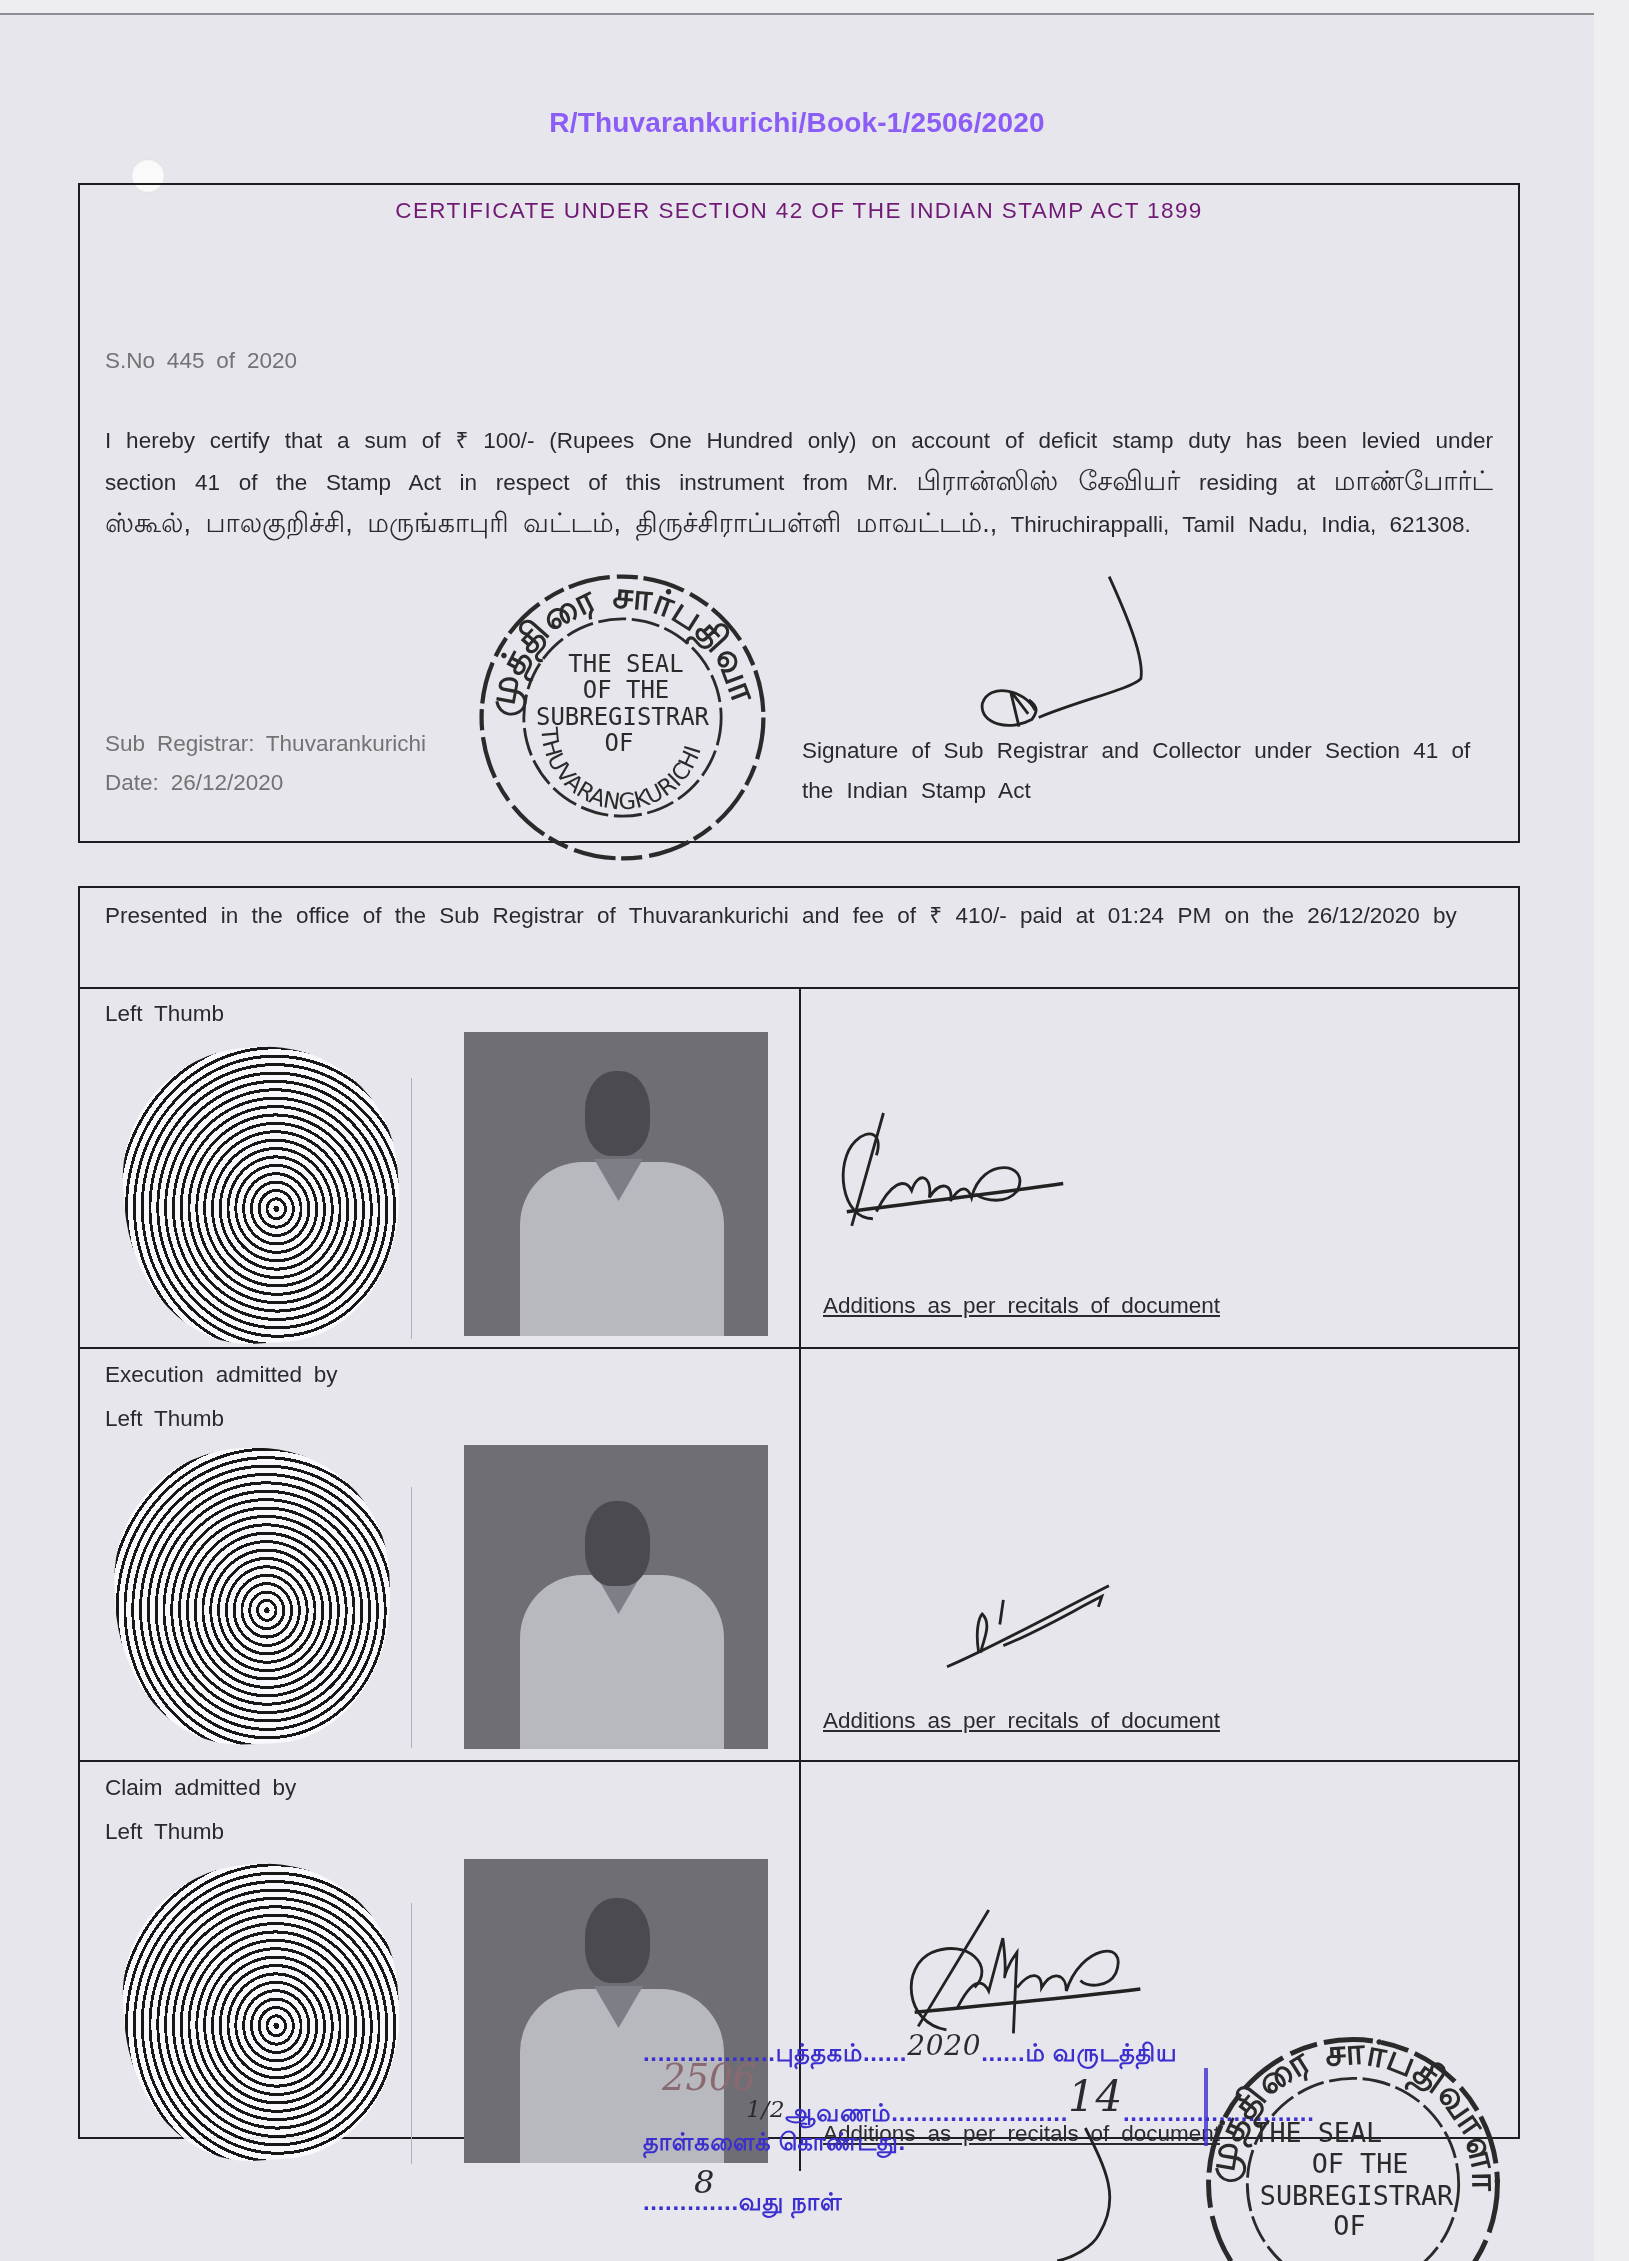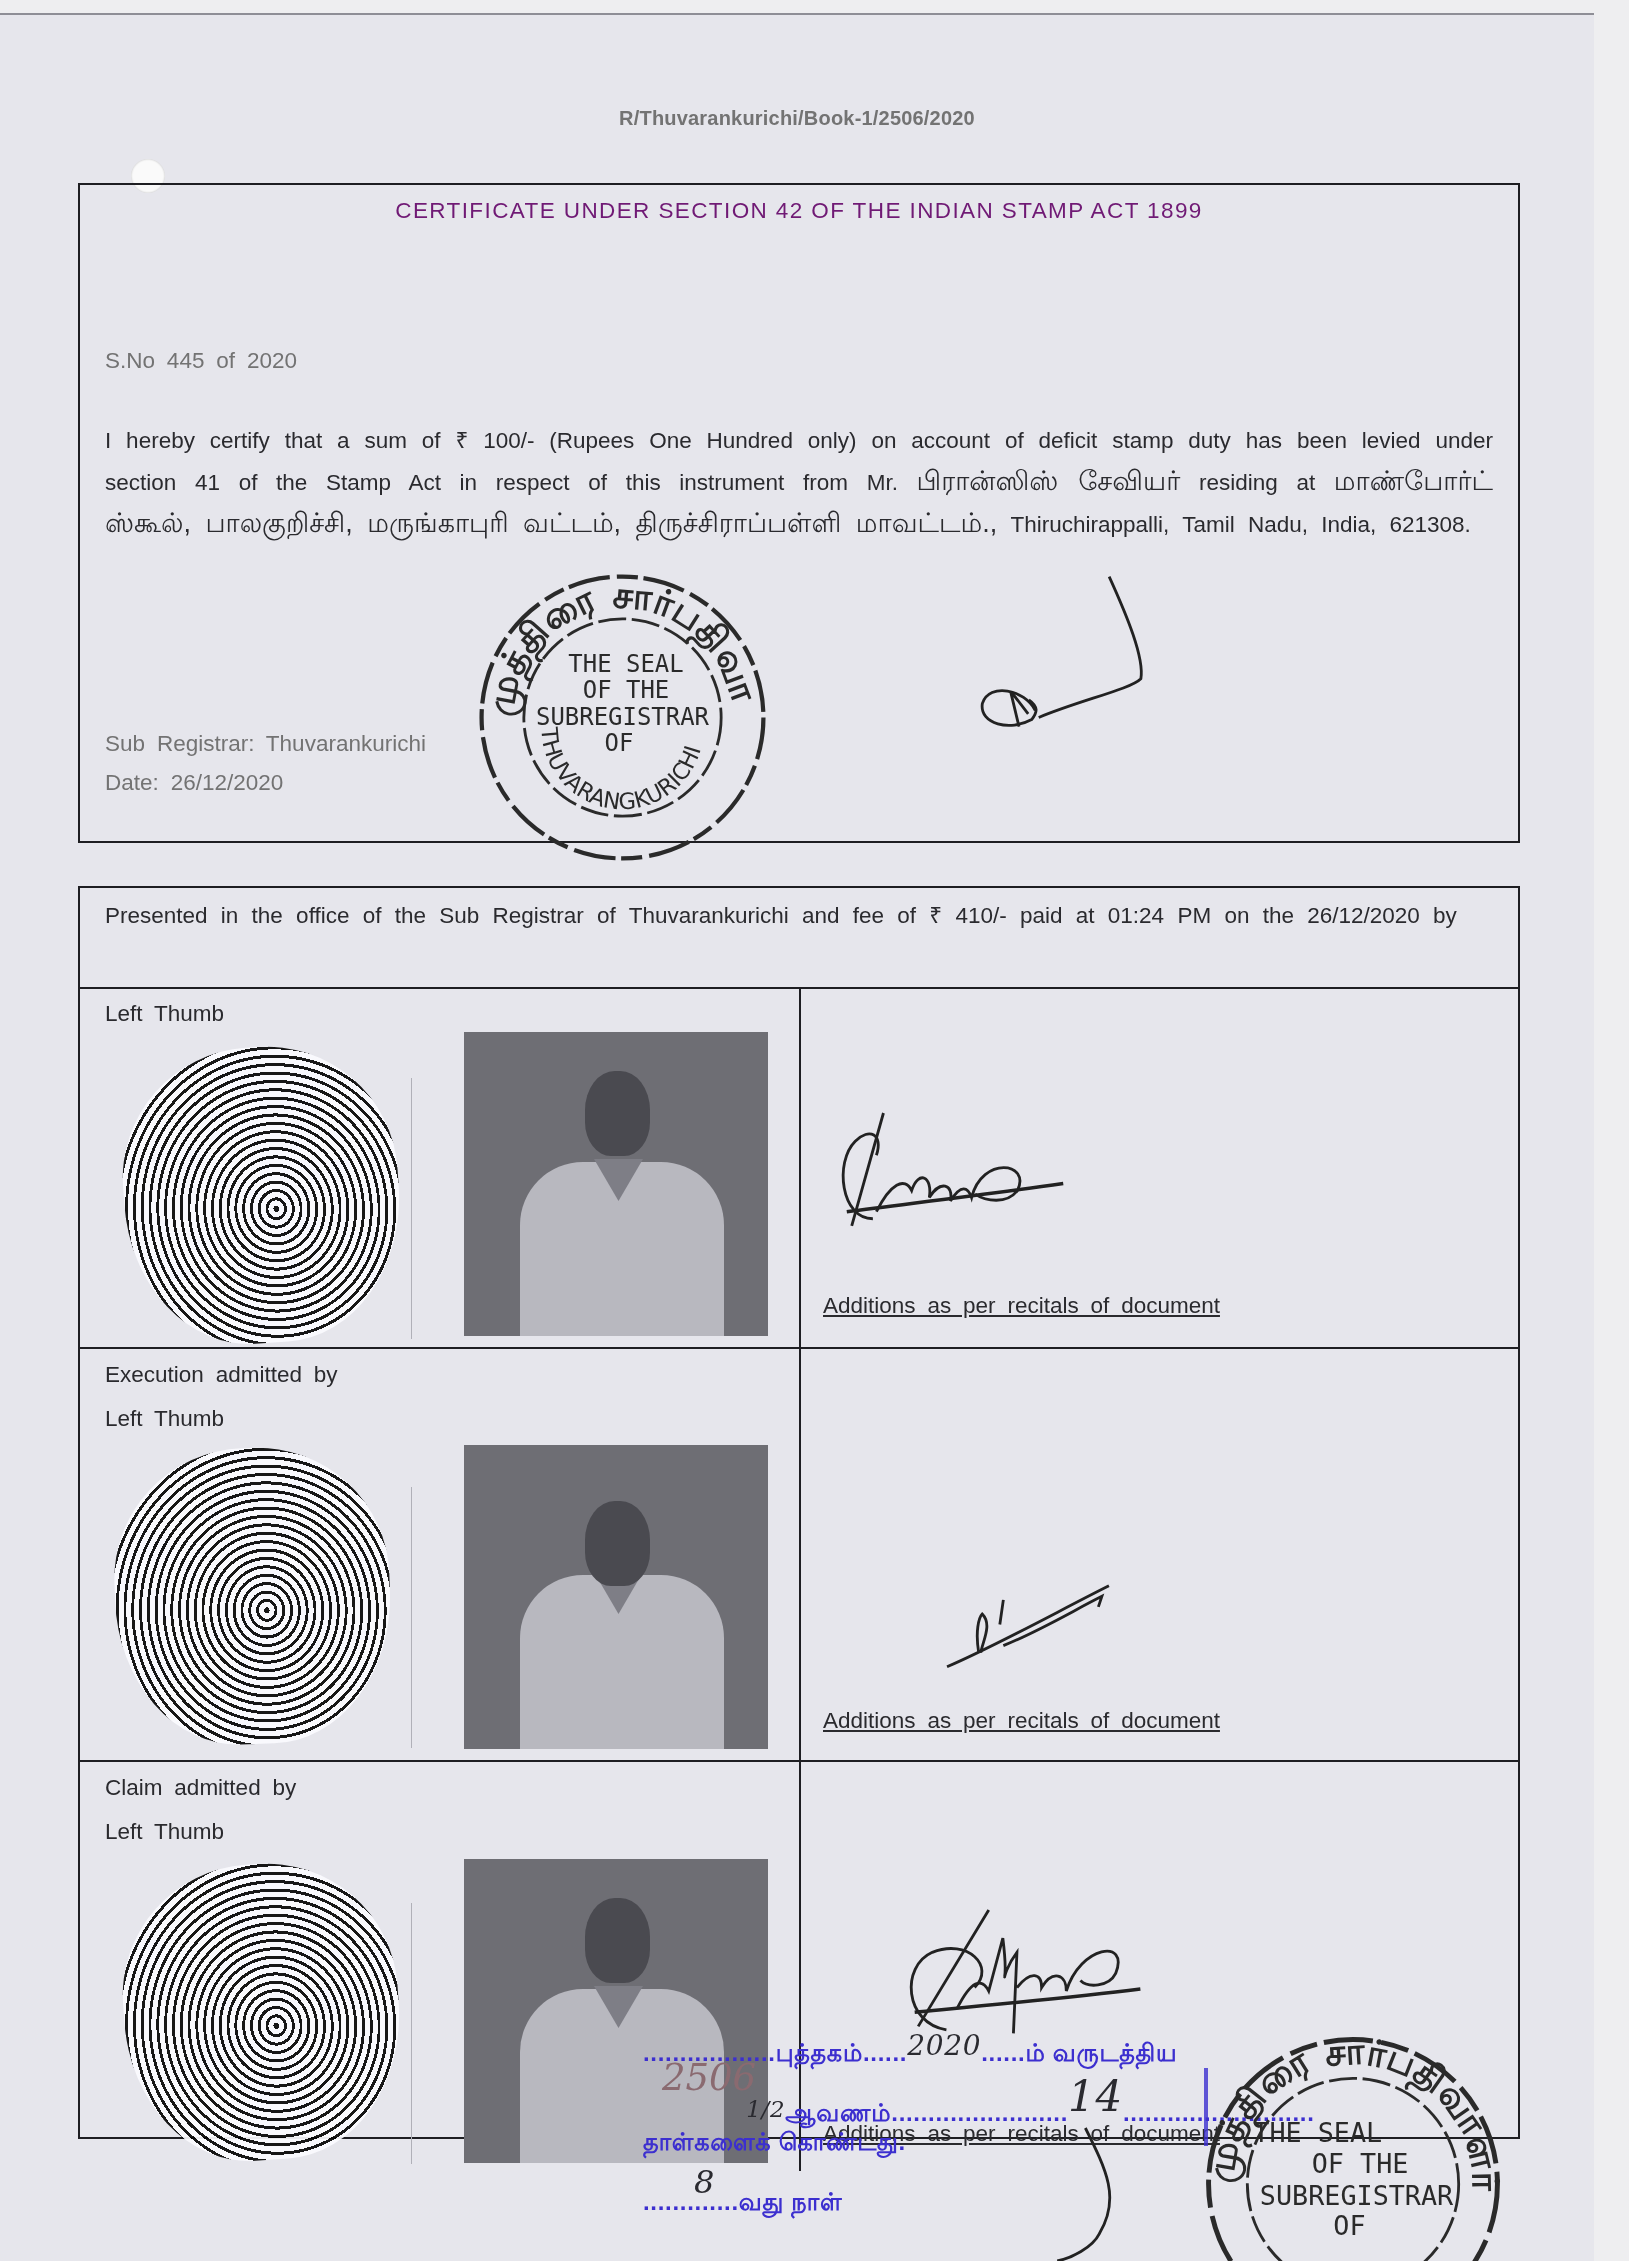--- a/index.html
+++ b/index.html
@@ -12,21 +12,21 @@
     position:absolute; left:0; top:12.7px; width:1594px; height:2249px;
     background:#e6e6ec;
     border-top:2.1px solid #8e8e96;
   }
   .punch-hole {
     position:absolute; left:131px; top:144px; width:34px; height:34px;
     border-radius:50%; background:#fafafa; box-shadow:0 0 2.1px #bbb inset;
   }
   .doc-ref {
     position:absolute; left:0; top:107px; width:1594px; text-align:center;
-    font-size:20px; font-weight:bold; letter-spacing:0.2px; color:#737373;
+    font-size:28px; font-weight:bold; letter-spacing:0.2px; color:#8b5cf6;
   }
   .box { position:absolute; border:2.1px solid #1e1e22; box-sizing:border-box; }
   #box1 { left:78px; top:183px; width:1442px; height:660px; }
   #box2 { left:78px; top:886px; width:1442px; height:1253px; }
 
   .cert-title {
     position:absolute; left:0; top:12.7px; width:100%; text-align:center;
     font-size:22.5px; font-weight:normal; letter-spacing:1.4px; color:#701a75;
   }
   .txt { position:absolute; font-size:22.5px; color:#737373; }
@@ -103,20 +103,21 @@
   <div class="para">
     <span>I hereby certify that a sum of ₹ 100/- (Rupees One Hundred only) on account of deficit stamp duty has been levied under section 41 of the Stamp Act in respect of this instrument from Mr.</span>
     <span class="ta">பிரான்ஸிஸ் சேவியர்</span>
     <span>residing at</span>
     <span class="ta">மாண்போர்ட் ஸ்கூல், பாலகுறிச்சி, மருங்காபுரி வட்டம், திருச்சிராப்பள்ளி மாவட்டம்.,</span>
     <span>Thiruchirappalli, Tamil Nadu, India, 621308.</span>
   </div>
 
   <div class="txt subreg">Sub Registrar: Thuvarankurichi</div>
   <div class="txt date1">Date: 26/12/2020</div>
+  <div class="sigcap">Signature of Sub Registrar and Collector under Section 41 of the Indian Stamp Act</div>
 
   <svg class="ink" style="left:881px;top:381px" width="240" height="162" viewBox="0 0 340 230">
     <path d="M210 15 C235 70 260 130 255 160 C240 175 170 190 110 215" fill="none" stroke="#222" stroke-width="4"></path>
     <path d="M105 205 C90 175 40 165 30 195 C25 225 70 235 100 218 C108 208 110 200 96 190" fill="none" stroke="#222" stroke-width="4"></path>
     <path d="M70 178 L82 228 M72 180 L95 210" fill="none" stroke="#222" stroke-width="4"></path>
   </svg>
 
   <svg class="ink" style="left:391px;top:381px" width="303" height="303" viewBox="0 0 430 430">
     <circle cx="215" cy="215" r="200" fill="none" stroke="#2a2a2a" stroke-width="6" stroke-dasharray="60 10 30 8"></circle>
     <circle cx="215" cy="215" r="140" fill="none" stroke="#2a2a2a" stroke-width="4" stroke-dasharray="40 8"></circle>

